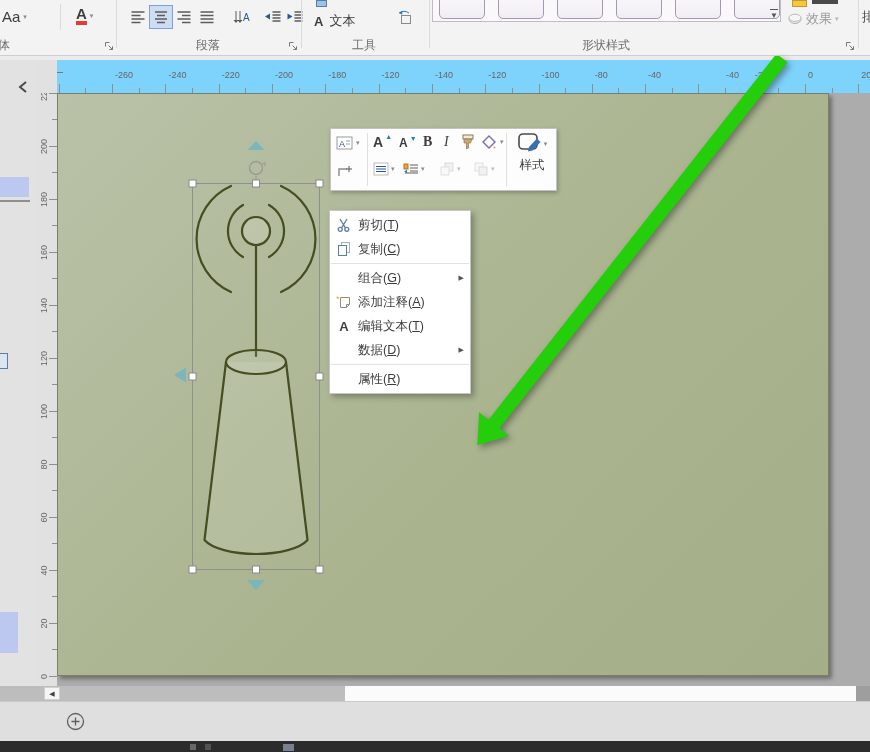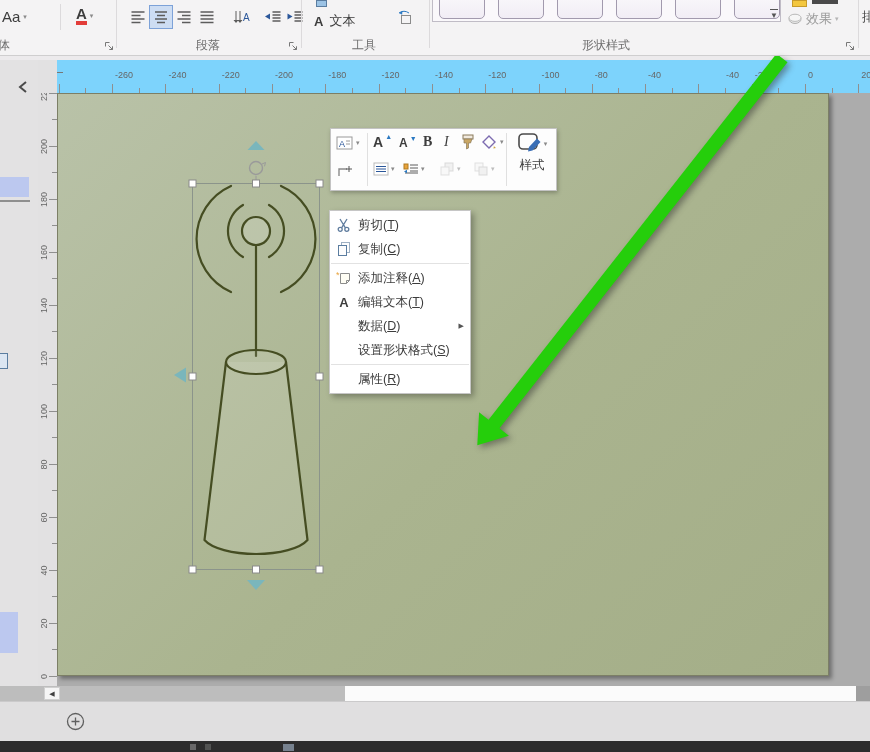--- a/index.html
+++ b/index.html
@@ -425,40 +425,41 @@
       </div>
       <div class="mitem">
         <span class="micon"><svg width="16" height="16">
             <rect x="5.5" y="1.5" width="8" height="10" fill="#fdfdfd" stroke="#9eb0c3"></rect>
             <rect x="2.5" y="4.5" width="8" height="10" fill="#fdfdfd" stroke="#5b7da0"></rect>
           </svg></span>
         <span class="mlabel">复制(<u>C</u>)</span>
       </div>
       <div class="msep"></div>
       <div class="mitem">
+        <span class="micon"></span>
+        <span class="mlabel">组合(<u>G</u>)</span>
+        <span class="marrow">▶</span>
+      </div>
+      <div class="mitem">
         <span class="micon"><svg width="16" height="16">
             <path d="M4.5 3.5h9v7l-3 3h-6z" fill="#fffef5" stroke="#8c8c8c"></path>
             <path d="M10.5 13.5v-3h3" fill="none" stroke="#8c8c8c"></path>
             <text x="0" y="8" font-size="9" fill="#e8a33d">*</text>
           </svg></span>
         <span class="mlabel">添加注释(<u>A</u>)</span>
       </div>
       <div class="mitem">
         <span class="micon"><span style="color:#3f3f3f;font-weight:bold;">A</span></span>
         <span class="mlabel">编辑文本(<u>T</u>)</span>
       </div>
       <div class="mitem">
         <span class="micon"></span>
         <span class="mlabel">数据(<u>D</u>)</span>
         <span class="marrow">▶</span>
       </div>
-      <div class="mitem">
-        <span class="micon"></span>
-        <span class="mlabel">设置形状格式(<u>S</u>)</span>
-      </div>
       <div class="msep"></div>
       <div class="mitem">
         <span class="micon"></span>
         <span class="mlabel">属性(<u>R</u>)</span>
       </div>
     </div>
 
   <svg class="arrowsvg" viewBox="0 0 870 696">
     <polygon points="776.5,-2.3 488.5,363.7 479.1,356.3 477.3,389.2 508.9,379.7 499.5,372.3 787.5,6.3" fill="#25ce0b"></polygon>
   </svg>

